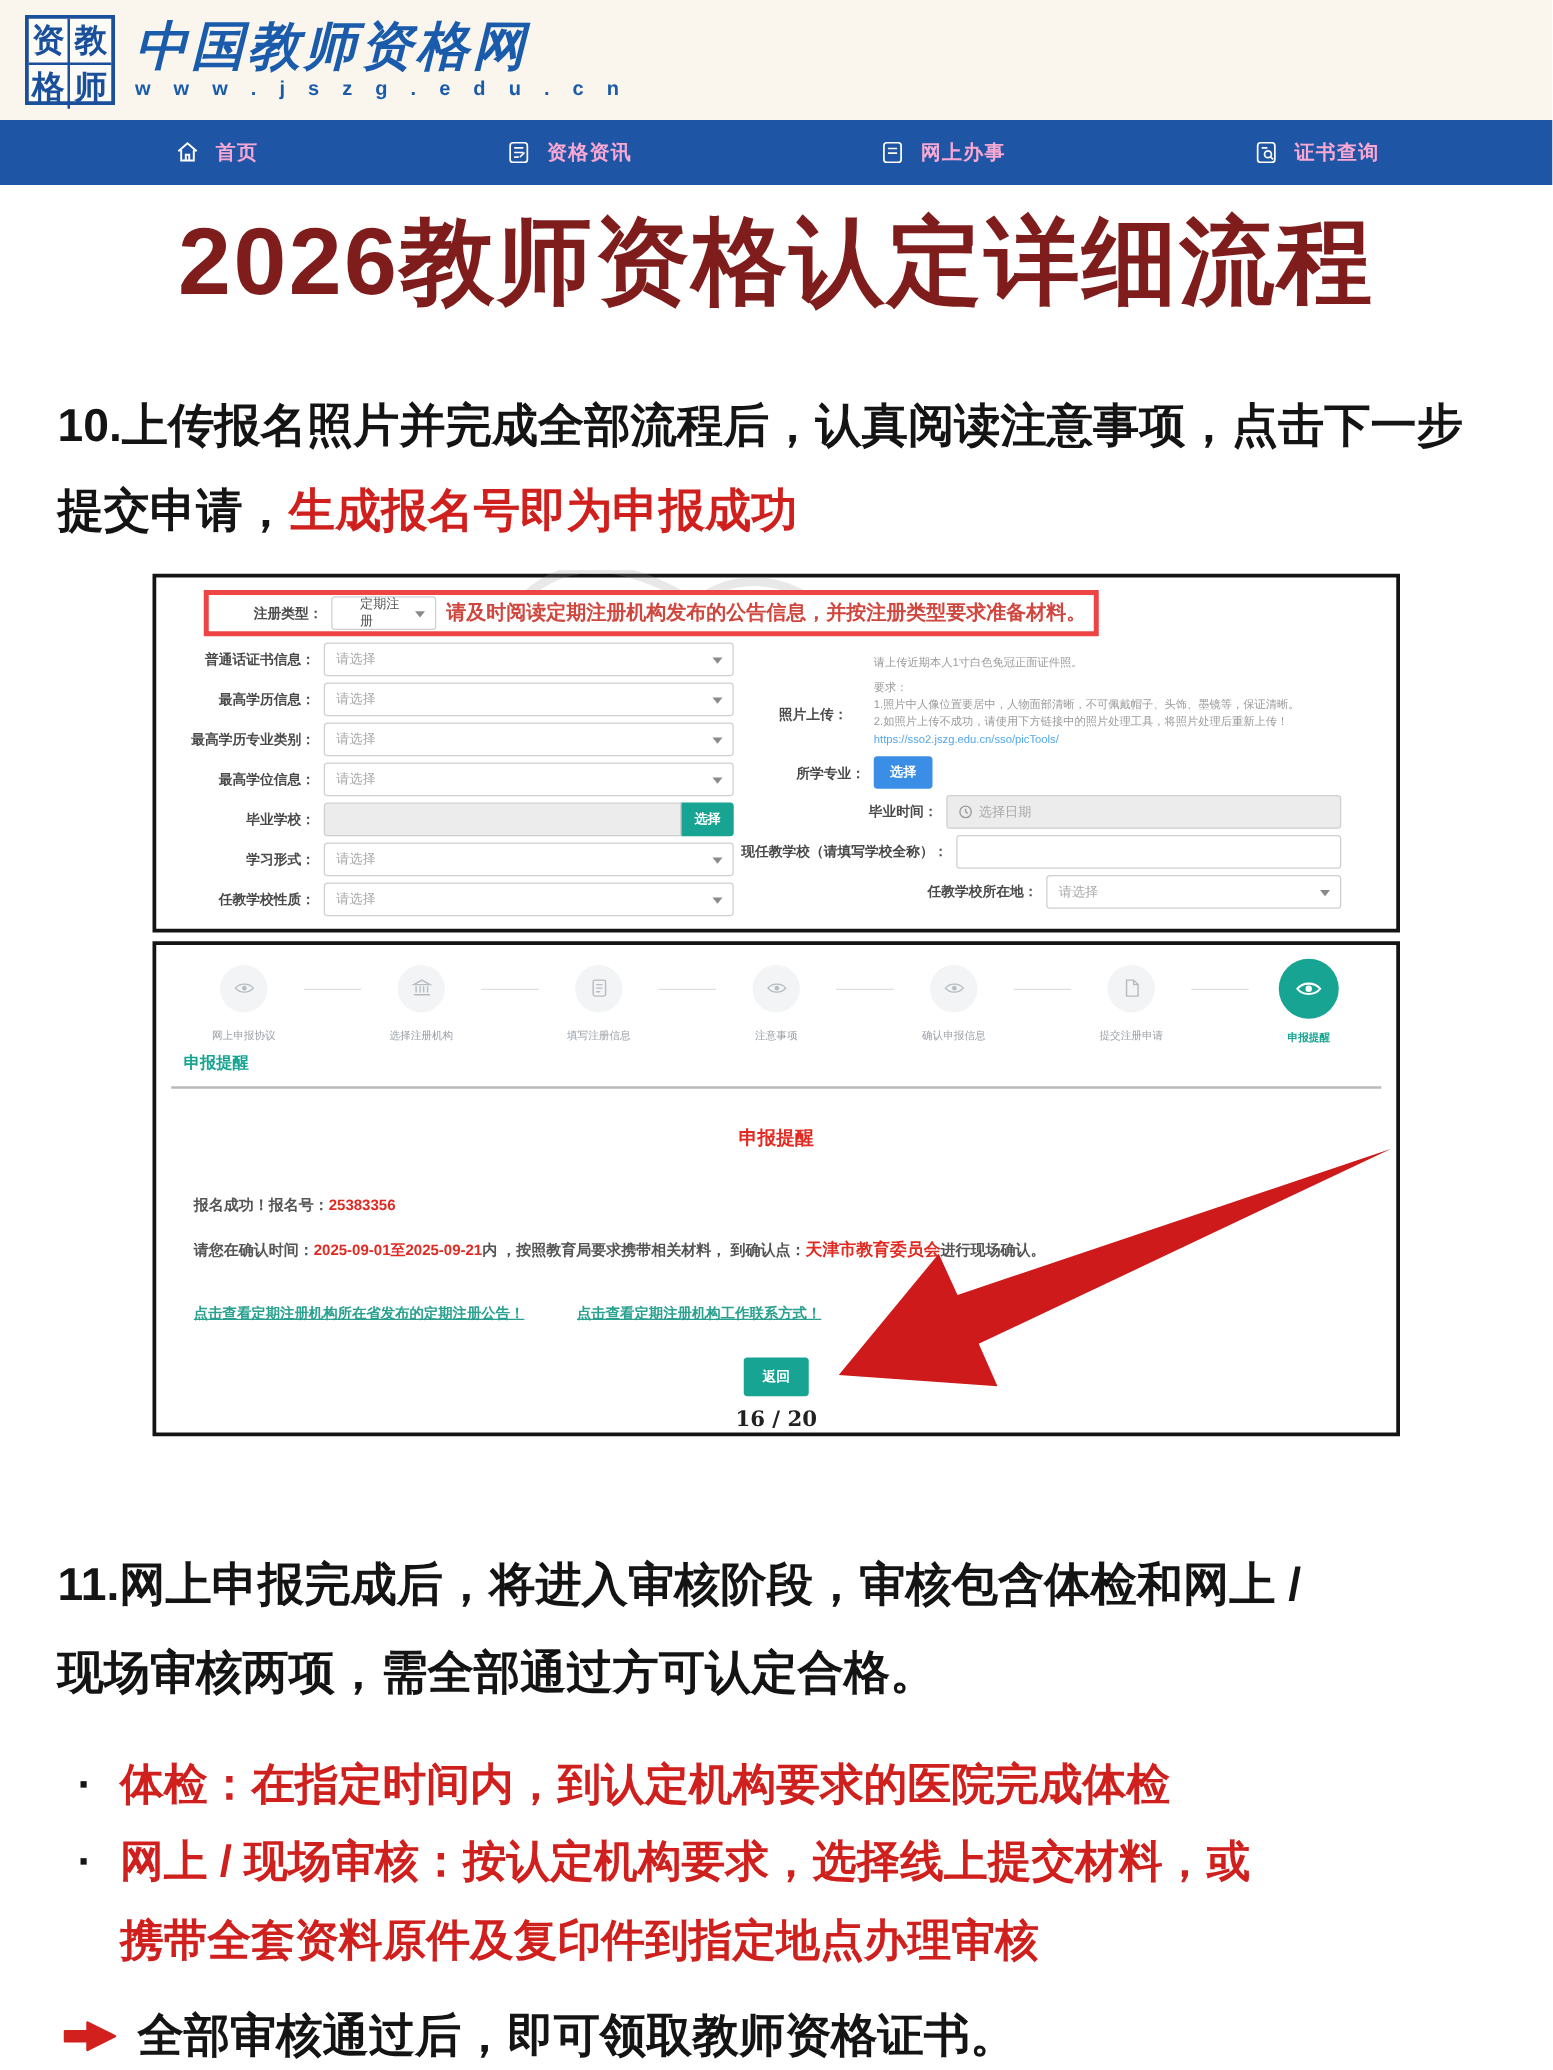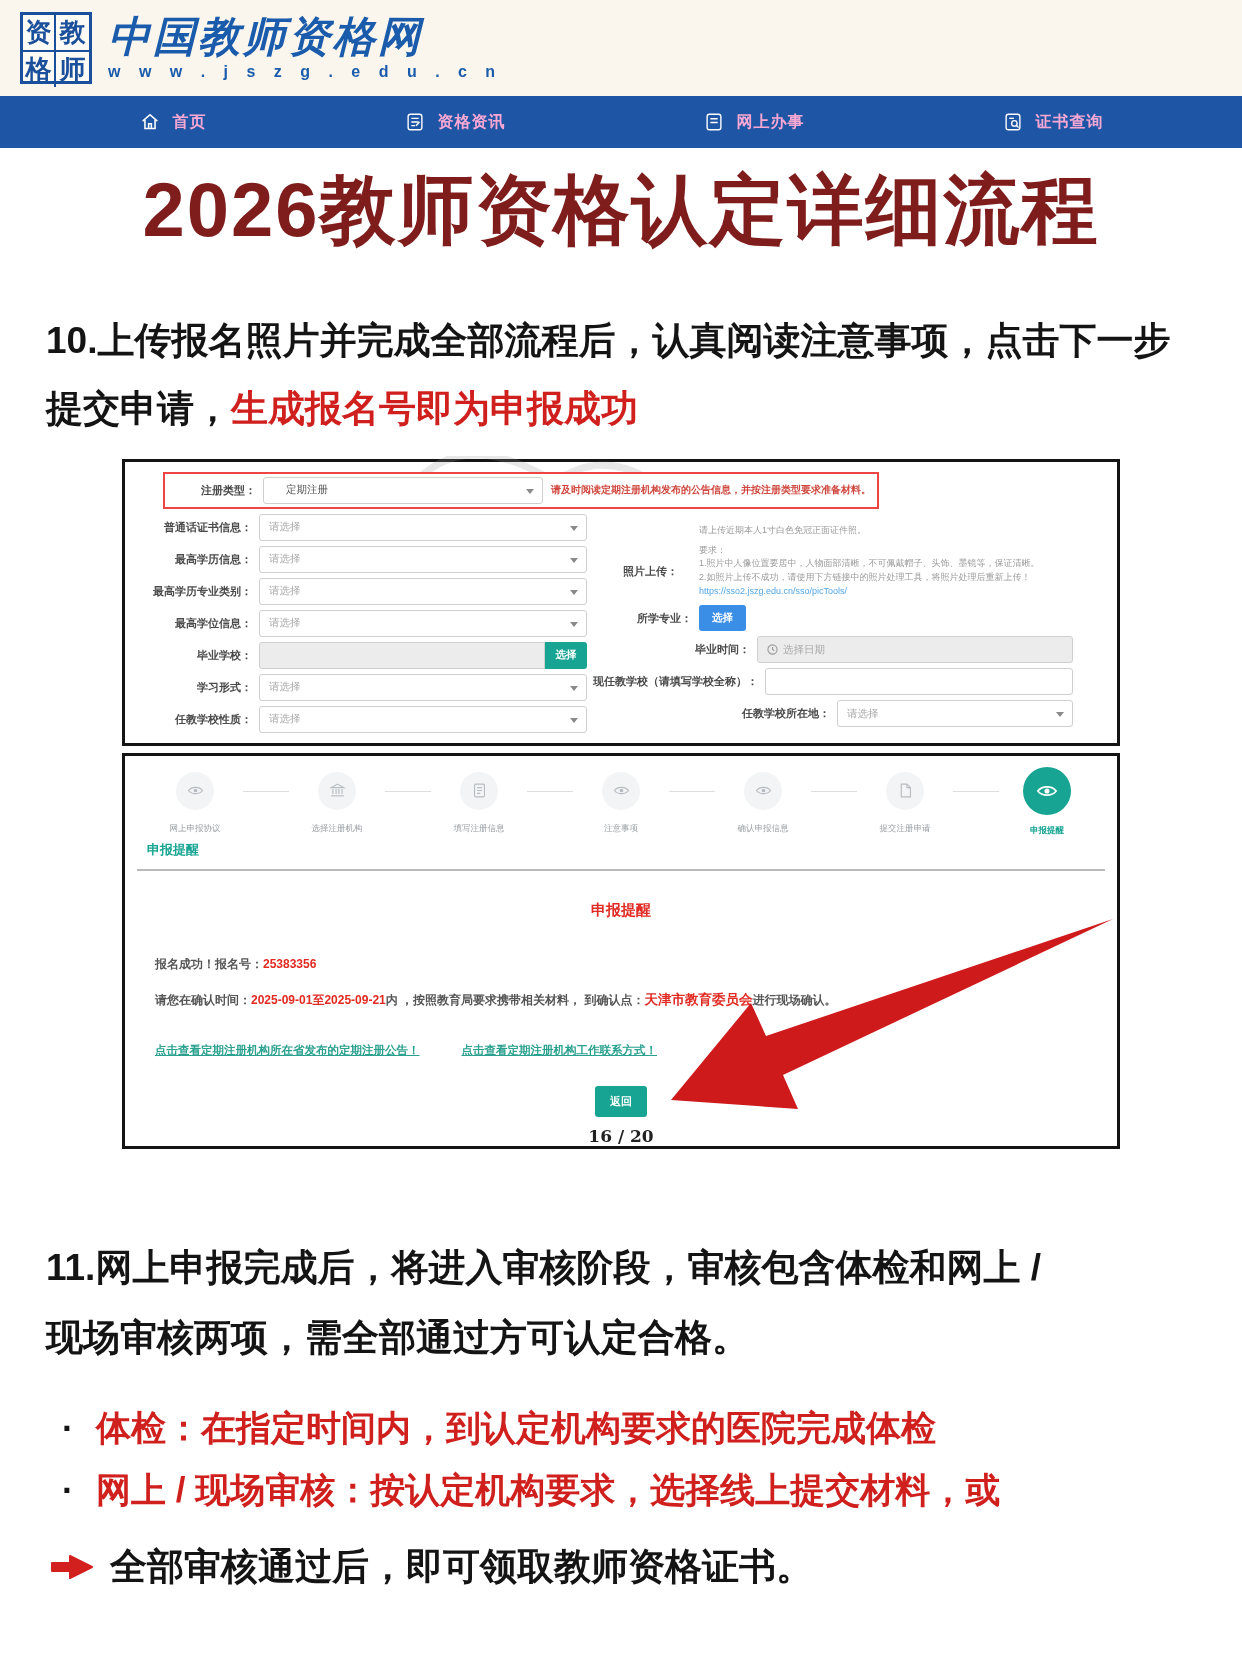--- a/index.html
+++ b/index.html
@@ -35,33 +35,33 @@
   .p10 .red { color:#d0201e; }
 
   
   .shot { position:relative; width:998px; margin:16px auto 0 auto; }
   .panel { border:3px solid #141414; background:#ffffff; }
 
   
   .form-panel { position:relative; padding:8px 10px 10px 10px; }
   .watermark { position:absolute; left:270px; top:-6px; opacity:.22; }
   .red-warning { position:relative; z-index:2; display:flex; align-items:center;
-                 border:2px solid #ef4444; background:#fff; margin:2px 0 5px 28px;
+                 border:4px solid #ef4444; background:#fff; margin:2px 0 5px 28px;
                  width:716px; height:37px; padding:0 6px; }
   .flabel { font-size:11px; font-weight:bold; color:#4a4a4a; text-align:right;
             padding-right:7px; flex-shrink:0; }
   .sel, .tinput { position:relative; height:27px; border:1px solid #cfcfcf; border-radius:3px;
          background:#fff; display:flex; align-items:center; padding:0 20px 0 9px;
          font-size:10.5px; color:#a9a9a9; }
   .sel::after { content:""; position:absolute; right:8px; top:11px;
                 border-left:4px solid transparent; border-right:4px solid transparent;
                 border-top:5px solid #8a8a8a; }
   .sel.dark { color:#555; }
   .gray { background:#ececec; }
-  .warn-text { font-size:10px; color:#d0473f; font-weight:bold; margin-left:8px; white-space:nowrap; }
+  .warn-text { font-size:16px; color:#d0473f; font-weight:bold; margin-left:8px; white-space:nowrap; }
 
   .form-grid { display:flex; }
   .col-left { width:452px; flex-shrink:0; }
   .col-right { flex:1; padding-left:6px; }
   .frow { display:flex; align-items:center; margin-bottom:5px; }
   .col-left .flabel { width:124px; }
   .col-left .ctrl { flex:1; }
   .joined { display:flex; flex:1; }
   .joined .tinput { flex:1; border-radius:3px 0 0 3px; }
   .btn-teal-sm { width:42px; height:27px; background:#17a492; color:#fff; font-size:10.5px;
@@ -381,20 +381,21 @@
 
 <div class="bullets">
   <div class="bullet-line">
     <span class="bullet-dot">·</span>
     <span>体检：在指定时间内，到认定机构要求的医院完成体检</span>
   </div>
   <div class="bullet-line">
     <span class="bullet-dot">·</span>
     <span>网上 / 现场审核：按认定机构要求，选择线上提交材料，或</span>
   </div>
+  <div class="bullet-cont">携带全套资料原件及复印件到指定地点办理审核</div>
 </div>
 
 <div class="final-line">
   <svg class="final-arrow" viewBox="0 0 46 38">
     <path d="M2 15 H20 V8 L42 19 L20 30 V23 H2 Z" fill="#d2201f" stroke="#d2201f" stroke-width="2" stroke-linejoin="round"></path>
   </svg>
   <span class="final-text">全部审核通过后，即可领取教师资格证书。</span>
 </div>
 
 </body></html>

